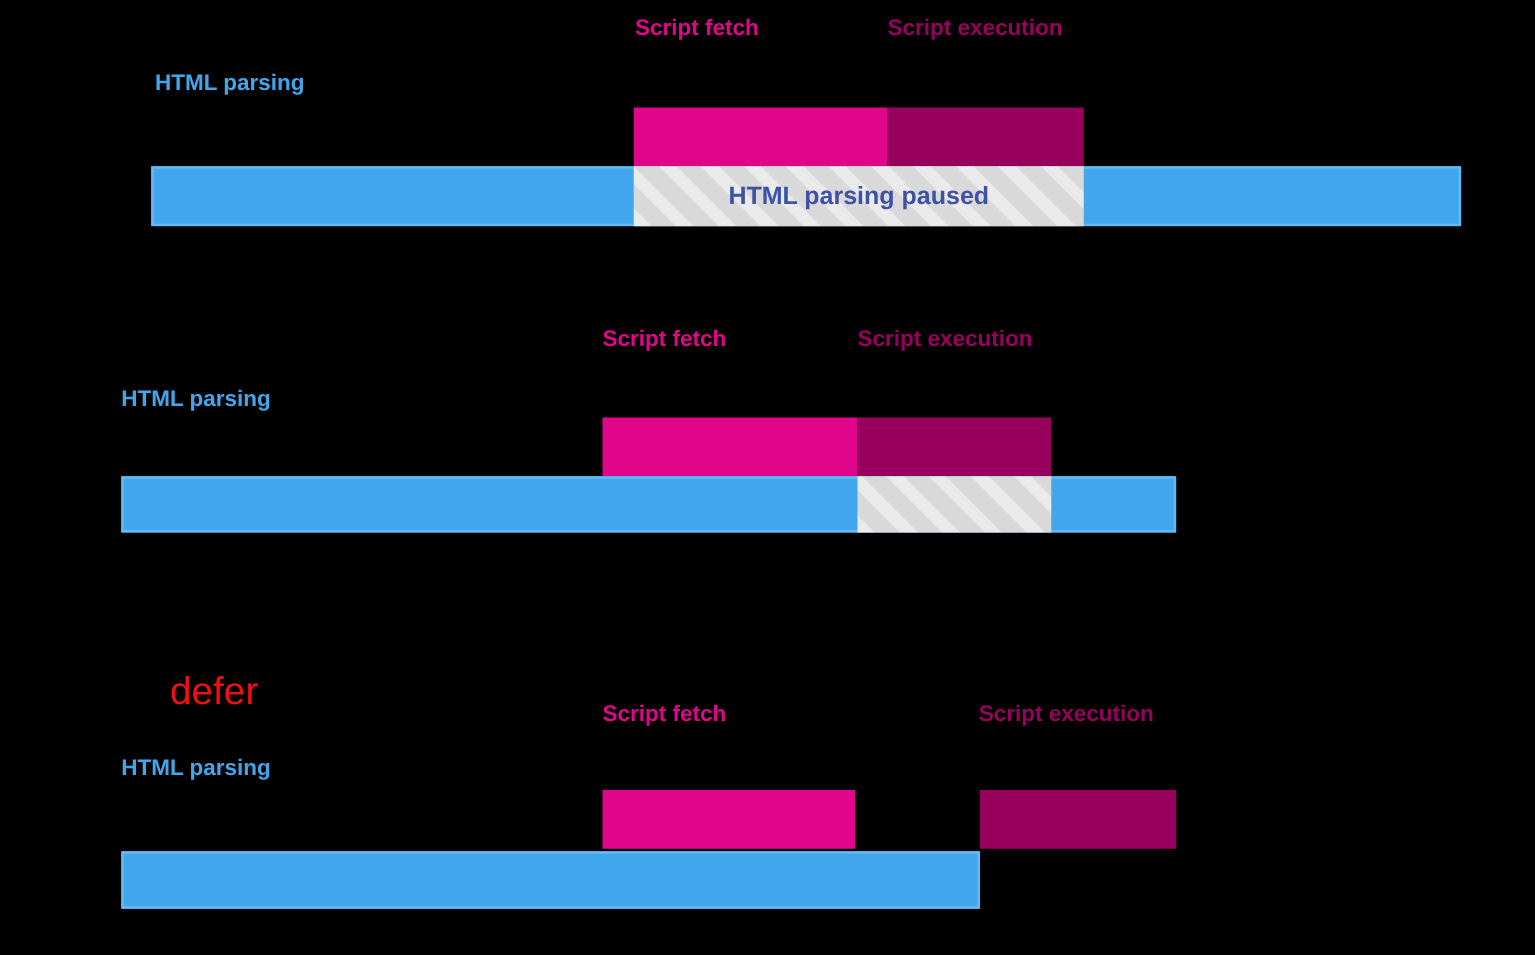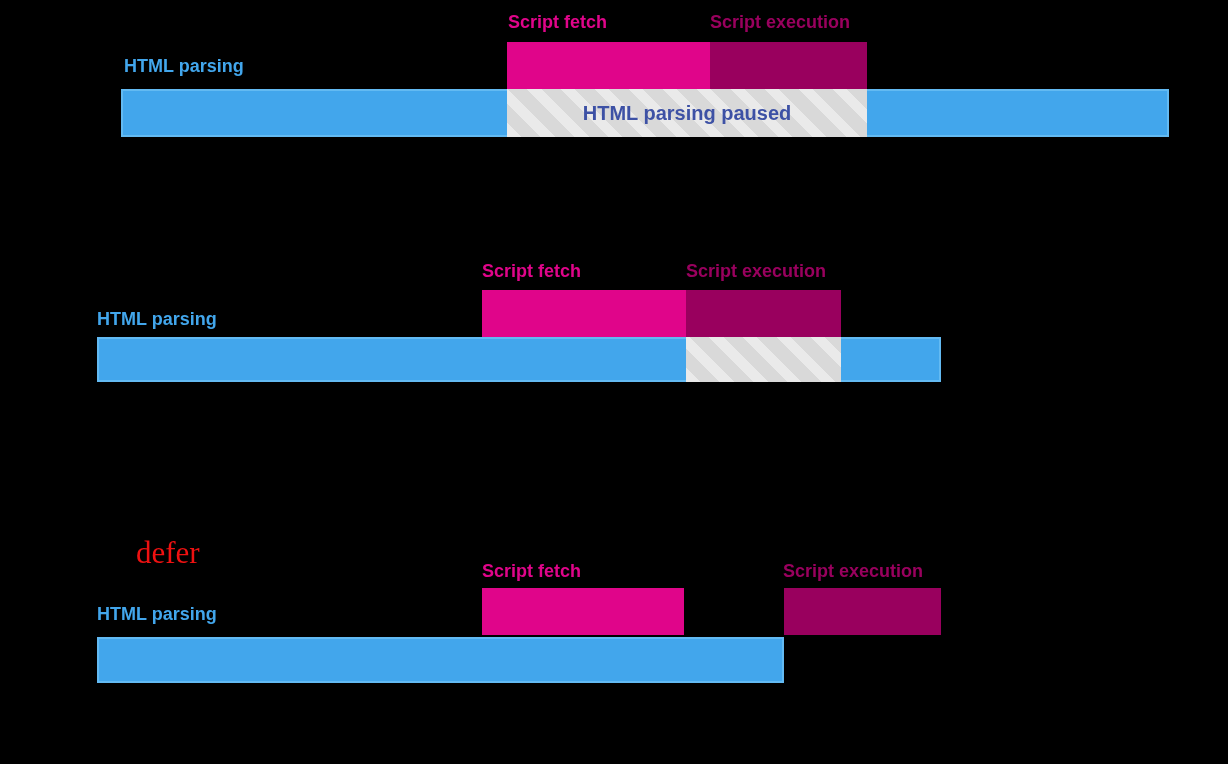--- a/index.html
+++ b/index.html
@@ -24,21 +24,21 @@
   .lbl{
     position:absolute;
     font-weight:bold;
     font-size:18px;
     line-height:20px;
     white-space:nowrap;
   }
   .lbl.pink{color:var(--fetch-pink);}
   .lbl.magenta{color:var(--execution-magenta);}
   .lbl.blue{color:var(--parsing-blue);text-align:right;}
-  .bar{position:absolute;}
+  .bar{position:absolute;margin-top:44px;}
   .bar.pink{background:var(--fetch-pink);}
   .bar.magenta{background:var(--execution-magenta);}
   .bar.blue{
     background:var(--parsing-blue);
     box-shadow:inset 0 0 0 2px var(--parsing-blue-edge);
   }
   .hatch{
     position:absolute;
     top:0;bottom:0;
     background:repeating-linear-gradient(
@@ -51,21 +51,21 @@
     justify-content:center;
   }
   .paused-text{
     color:var(--paused-text);
     font-weight:bold;
     font-size:20px;
     white-space:nowrap;
   }
   .defer-label{
     position:absolute;
-    font-family:Liberation Serif, serif;
+    font-family:Liberation Sans, sans-serif;
     font-size:31px;
     line-height:34px;
     color:var(--defer-red);
     white-space:nowrap;
   }
 </style>
 </head>
 <body>
 
 <div class="canvas">

